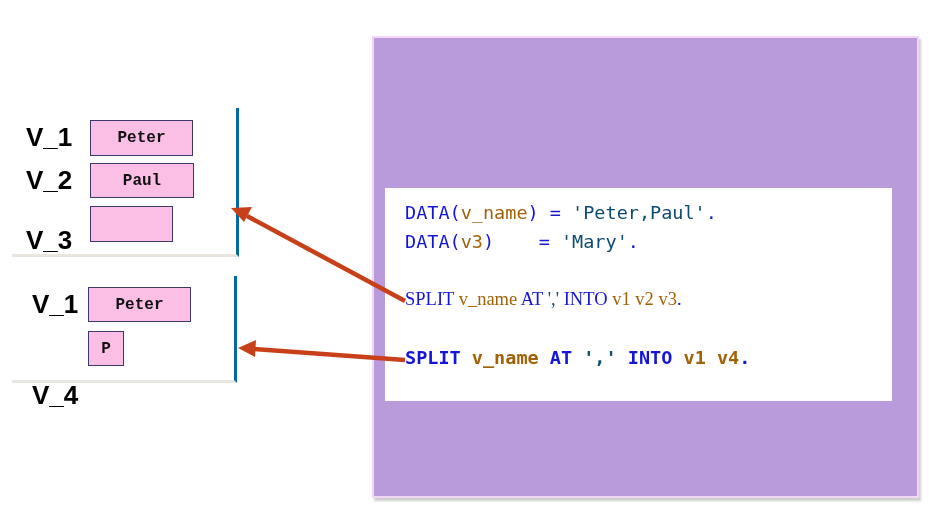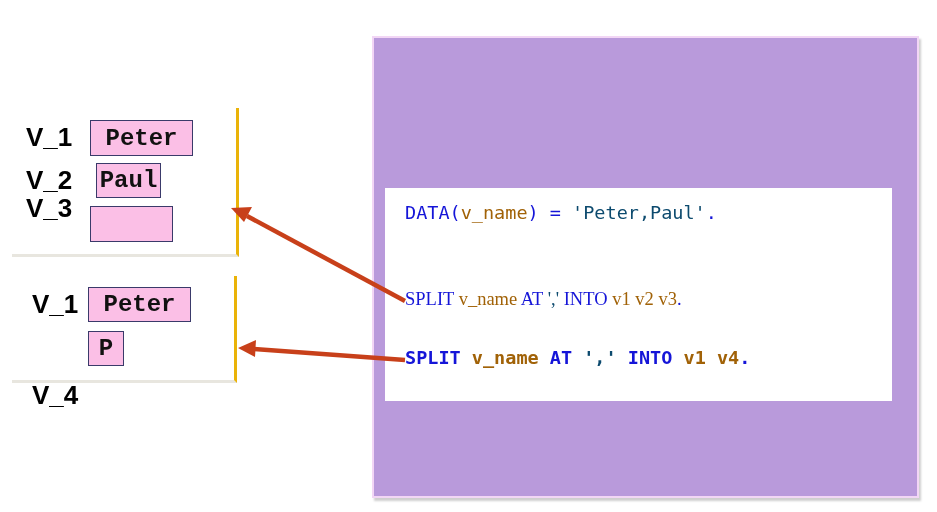--- a/index.html
+++ b/index.html
@@ -1,56 +1,57 @@
 <!DOCTYPE html>
 <html><head>
 <meta charset="utf-8">
 <style>
   html, body { margin:0; padding:0; }
   body { width:937px; height:512px; background:#ffffff; position:relative; overflow:hidden;
          font-family:"Liberation Sans", sans-serif; }
-  .panel { position:absolute; background:#ffffff; border-right:3px solid #eab308; border-bottom:3px solid #e8e6df; }
+  .panel { position:absolute; background:#ffffff; border-right:3px solid #0369a1; border-bottom:3px solid #e8e6df; }
   #panel1 { left:12px; top:108px; width:224px; height:146px; }
   #panel2 { left:12px; top:276px; width:222px; height:104px; }
   .varlabel { position:absolute; font-weight:bold; font-size:26px; color:#000; letter-spacing:0px; }
   .varbox { position:absolute; background:#fbbfe6; border:1.5px solid #3a3a6a; box-sizing:border-box;
-            font-family:"Liberation Mono", monospace; font-weight:bold; font-size:24px; color:#111;
+            font-family:"Liberation Mono", monospace; font-weight:bold; font-size:16px; color:#111;
             display:flex; align-items:center; justify-content:center; }
   #purple { position:absolute; left:372px; top:36px; width:547px; height:462px; background:#b99adb;
             border:2px solid #f2d6f5; box-shadow:2px 3px 2px #cfcfcf; box-sizing:border-box; }
   #code { position:absolute; left:385px; top:188px; width:507px; height:213px; background:#ffffff; }
   .codeline { position:absolute; left:20px; font-family:"DejaVu Sans Mono", monospace; font-size:18.5px; white-space:pre; color:#333; }
   .kw { color:#1515d8; }
   .str { color:#0c4a6e; }
   .var { color:#a16207; }
   svg.arrows { position:absolute; left:0; top:0; }
 </style>
 </head>
 <body>
 
 <div class="panel" id="panel1">
   <div class="varlabel" style="left:14px;top:14px;">V_1</div>
   <div class="varbox" style="left:78px;top:12px;width:103px;height:36px;">Peter</div>
   <div class="varlabel" style="left:14px;top:57px;">V_2</div>
-  <div class="varbox" style="left:84px;top:55px;width:65px;height:35px;">Paul</div>
-  <div class="varlabel" style="left:14px;top:85px;">V_3</div>
+  <div class="varbox" style="left:78px;top:55px;width:104px;height:35px;">Paul</div>
+  <div class="varlabel" style="left:14px;top:117px;">V_3</div>
   <div class="varbox" style="left:78px;top:98px;width:83px;height:36px;"></div>
 </div>
 
 <div class="panel" id="panel2">
   <div class="varlabel" style="left:20px;top:13px;">V_1</div>
   <div class="varbox" style="left:76px;top:11px;width:103px;height:35px;">Peter</div>
   <div class="varlabel" style="left:20px;top:56px;margin-top:48px;">V_4</div>
   <div class="varbox" style="left:76px;top:55px;width:36px;height:35px;">P</div>
 </div>
 
 <div id="purple"></div>
 
 <div id="code">
   <div class="codeline" style="top:14px;"><span class="kw">DATA(</span><span class="var">v_name</span><span class="kw">)</span><span class="kw"> = </span><span class="str">'Peter,Paul'</span><span class="kw">.</span></div>
+  <div class="codeline" style="top:43px;"><span class="kw">DATA(</span><span class="var">v3</span><span class="kw">)</span><span class="kw">    = </span><span class="str">'Mary'</span><span class="kw">.</span></div>
   <div class="codeline" style="top:101px;font-family:Liberation Serif, serif;"><span class="kw">SPLIT</span><span class="var"> v_name </span><span class="kw">AT</span><span class="str"> ',' </span><span class="kw">INTO</span><span class="var"> v1 v2 v3</span><span class="kw">.</span></div>
   <div class="codeline" style="top:159px;font-weight:bold;"><span class="kw">SPLIT</span><span class="var"> v_name </span><span class="kw">AT</span><span class="str"> ',' </span><span class="kw">INTO</span><span class="var"> v1 v4</span><span class="kw">.</span></div>
 </div>
 
 <svg class="arrows" width="937" height="512">
   <g>
     <line x1="405" y1="301" x2="247" y2="216" stroke="#c8401a" stroke-width="4.5"></line>
     <polygon points="231,208 252,207 244,222" fill="#c8401a"></polygon>
   </g>
   <g>

